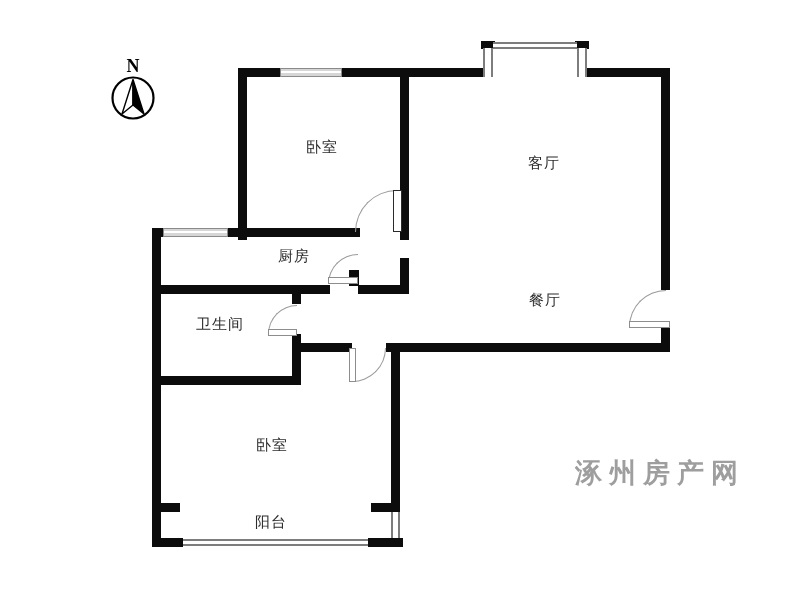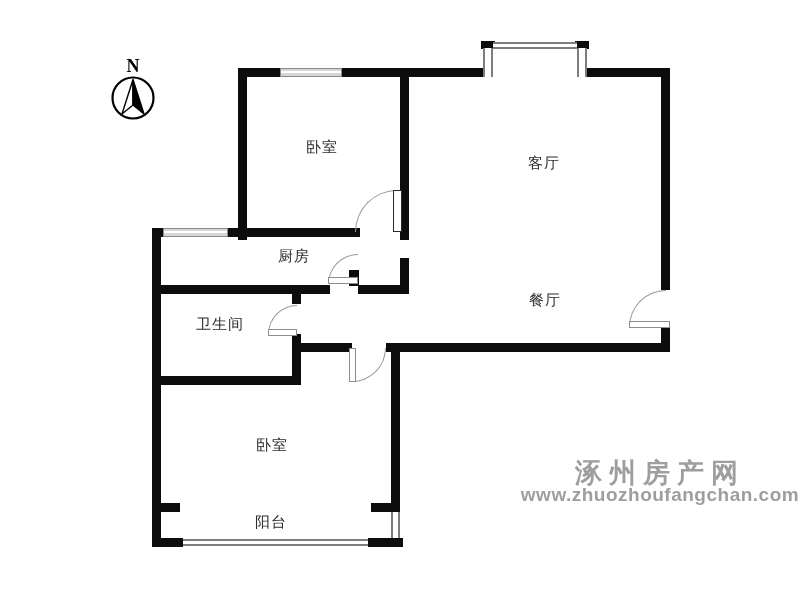--- a/index.html
+++ b/index.html
@@ -117,15 +117,14 @@
 
   <span class="room-label" style="left:322px;top:147px;">卧室</span>
   <span class="room-label" style="left:544px;top:163px;">客厅</span>
   <span class="room-label" style="left:250px;top:256px;margin-left:44px;">厨房</span>
   <span class="room-label" style="left:220px;top:324px;">卫生间</span>
   <span class="room-label" style="left:545px;top:300px;">餐厅</span>
   <span class="room-label" style="left:272px;top:445px;">卧室</span>
   <span class="room-label" style="left:271px;top:522px;">阳台</span>
 
   <div class="wm line1" style="left:660px;top:455px;">涿州房产网</div>
-  <div class="wm line2" style="left:660px;top:484px;">www.zhuozhoufangchan.com</div>
 
 </div>
 
 </body></html>

